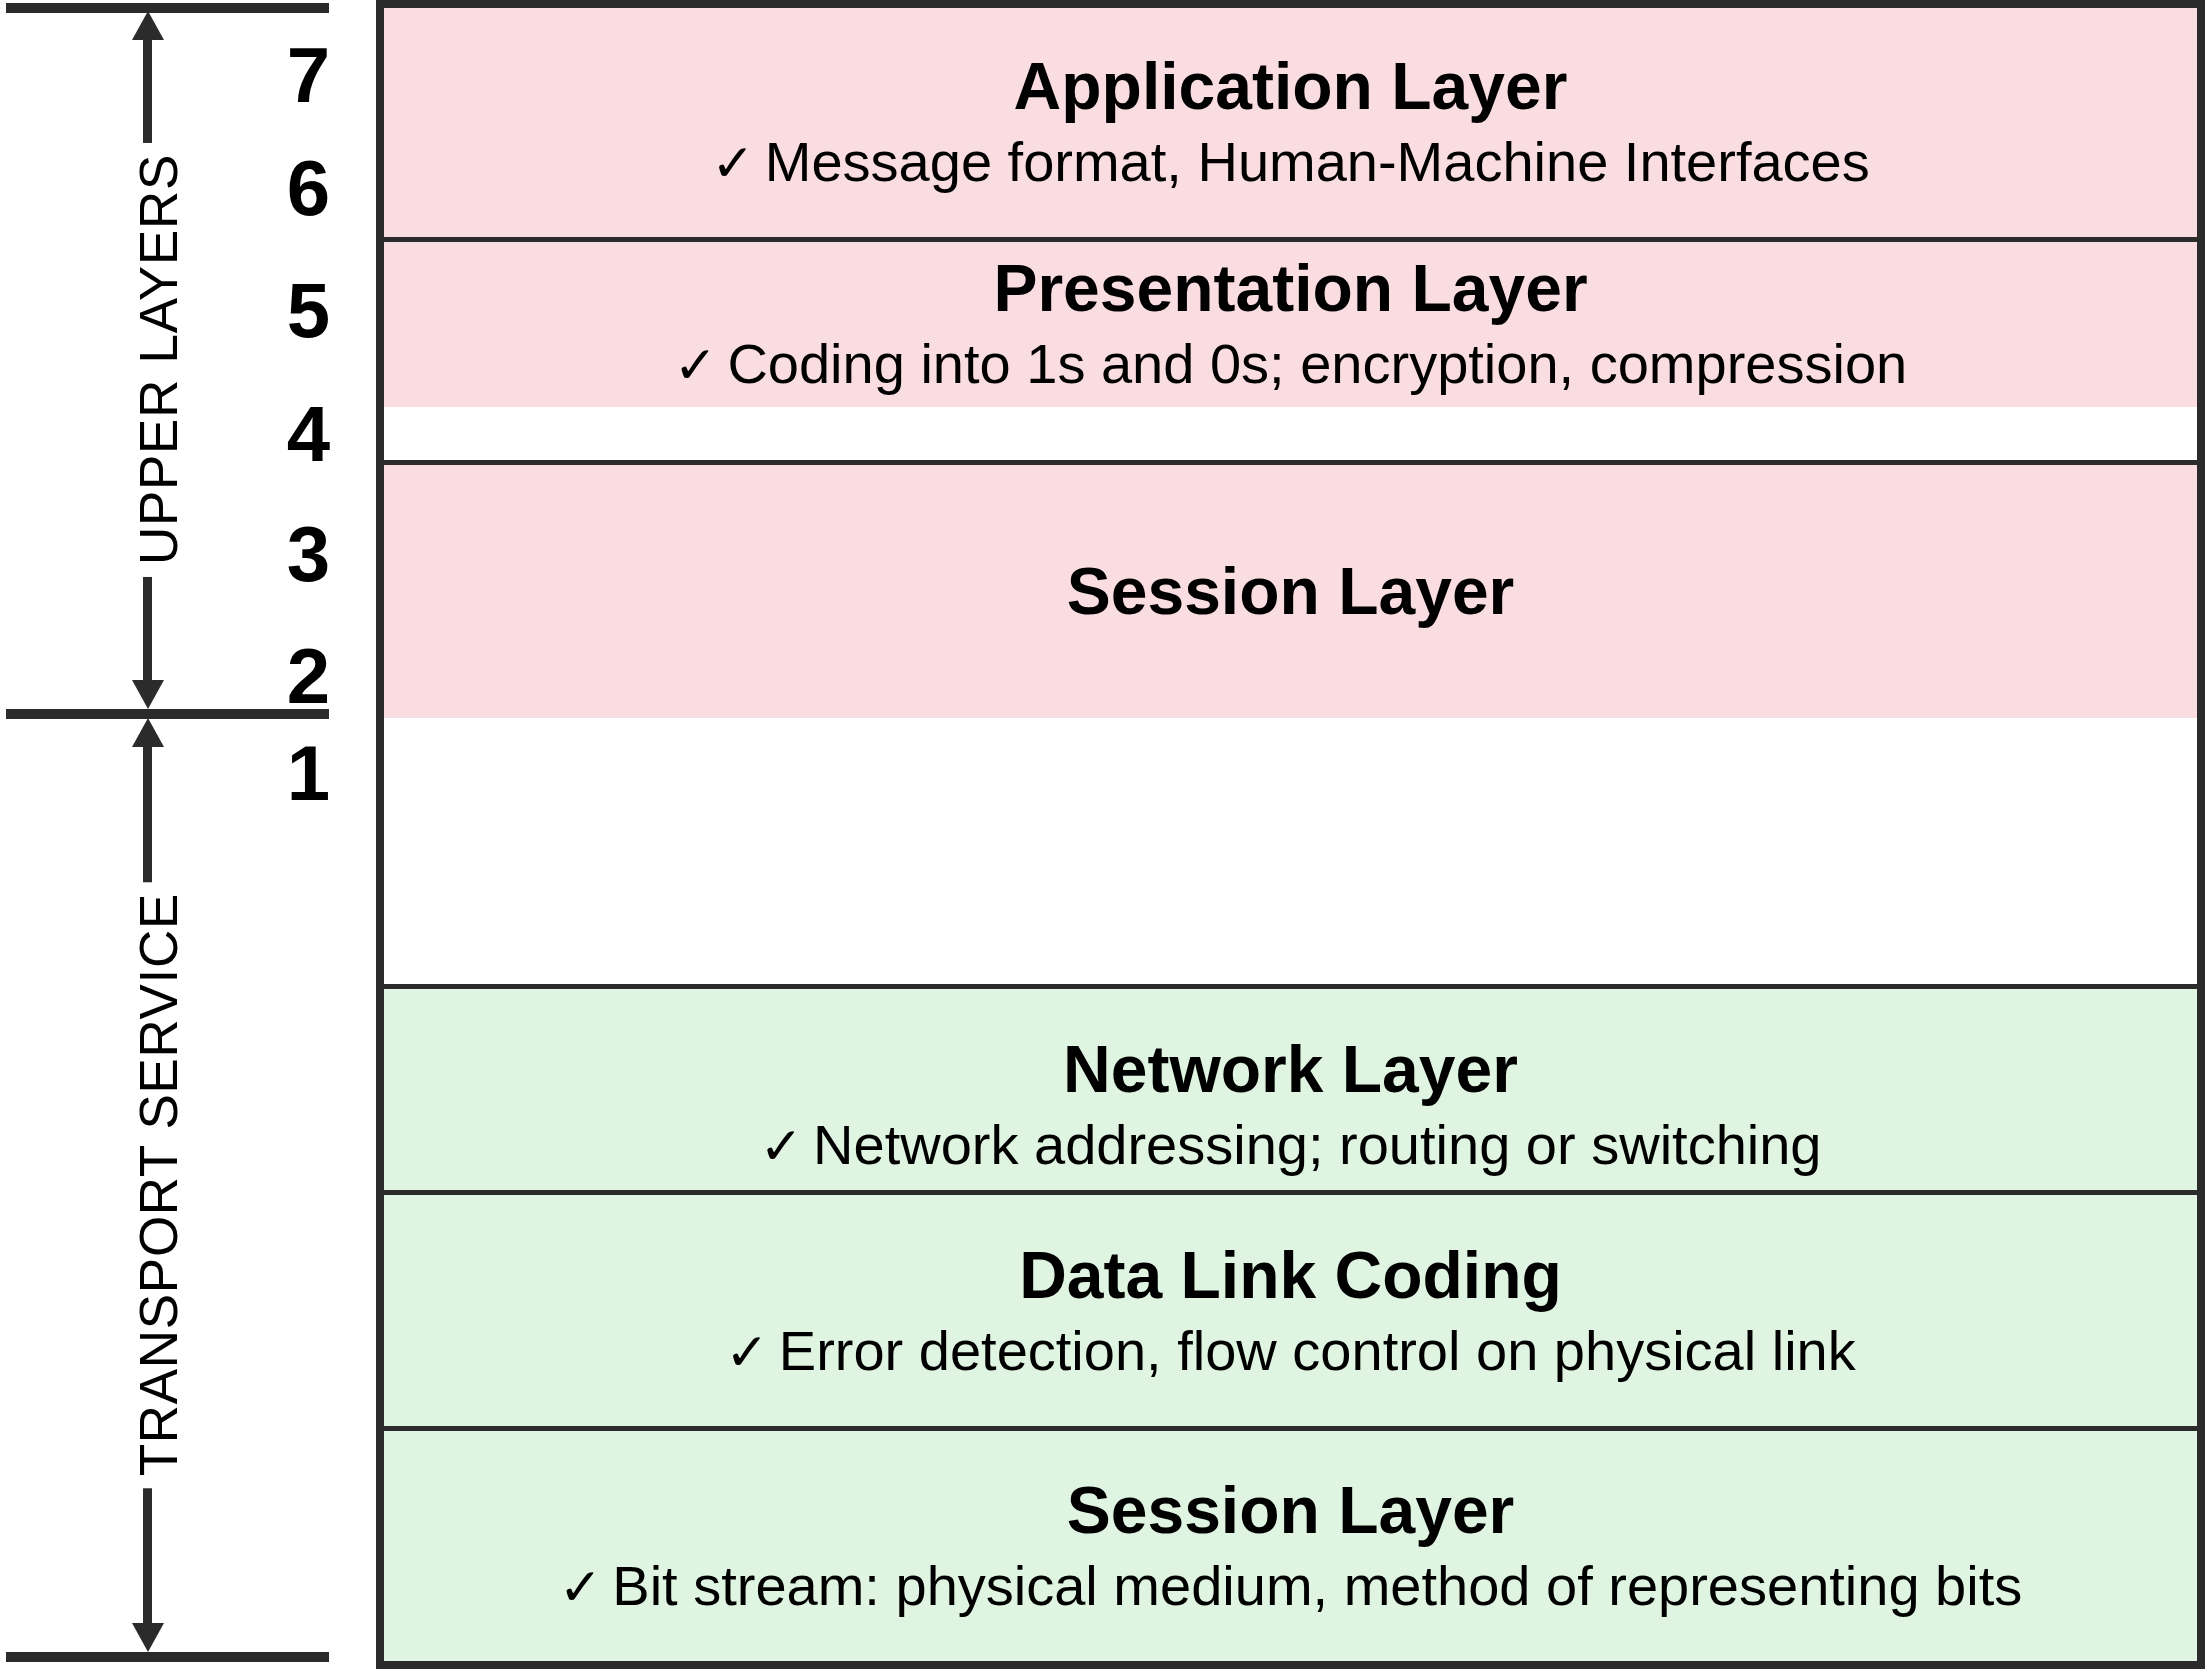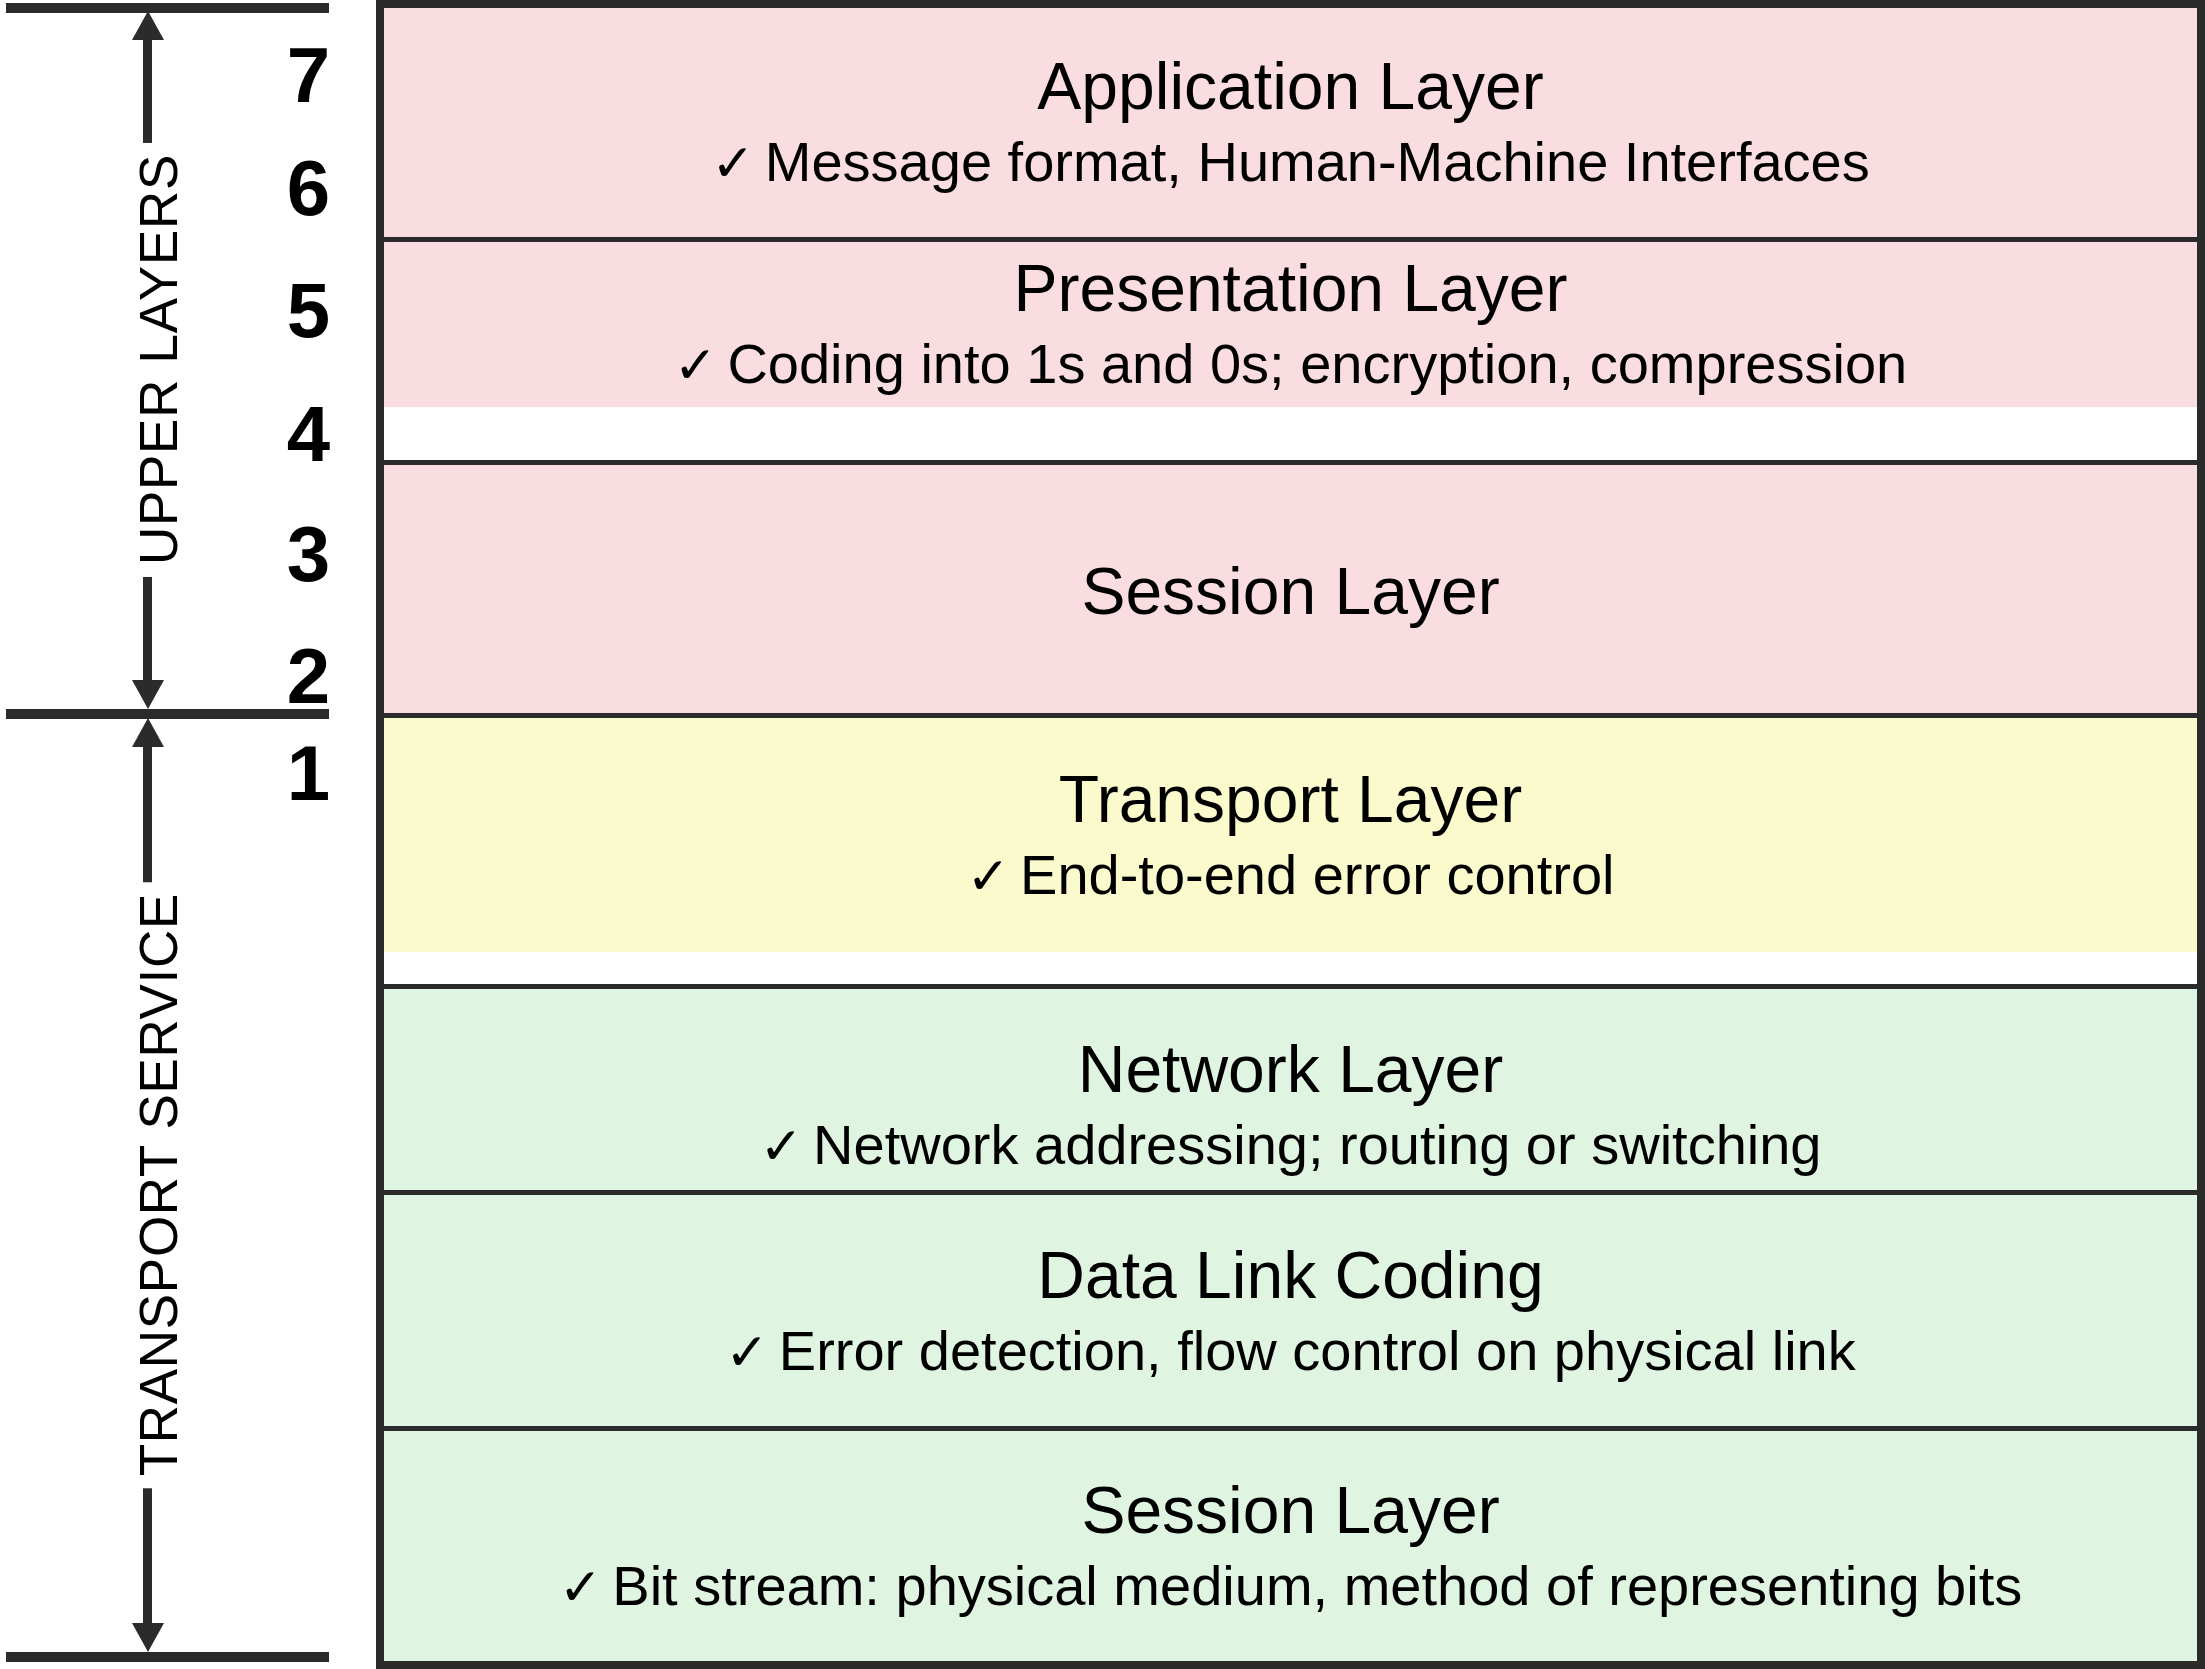--- a/index.html
+++ b/index.html
@@ -138,21 +138,21 @@
     display: flex;
     flex-direction: column;
     align-items: center;
     justify-content: center;
     overflow: hidden;
   }
   .layer + .layer { border-top: 5px solid #2b2b2b; }
 
   .layer-title {
     font-size: 66px;
-    font-weight: normal;
+    font-weight: bold;
     color: #000;
     line-height: 1.05;
     white-space: nowrap;
     font-family: "Liberation Sans", sans-serif;
   }
   .layer-desc {
     font-size: 56px;
     font-weight: 400;
     color: #000;
     line-height: 1.1;
@@ -220,26 +220,20 @@
       <div class="layer-title">Presentation Layer</div>
       <div class="layer-desc">
         <span class="check">✓</span><span>Coding into 1s and 0s; encryption, compression</span>
       </div>
     </div>
 
     <div class="layer" style="top:452px;height:258px;background:#fadde1">
       <div class="layer-title">Session Layer</div>
     </div>
 
-    <div class="layer" style="top:705px;height:239px;background:#fbfacd">
-      <div class="layer-title">Transport Layer</div>
-      <div class="layer-desc">
-        <span class="check">✓</span><span>End-to-end error control</span>
-      </div>
-    </div>
 
     <div class="layer" style="top:976px;height:238px;background:#dff5e1">
       <div class="layer-title">Network Layer</div>
       <div class="layer-desc">
         <span class="check">✓</span><span>Network addressing; routing or switching</span>
       </div>
     </div>
 
     <div class="layer" style="top:1182px;height:237px;background:#dff5e1">
       <div class="layer-title">Data Link Coding</div>

